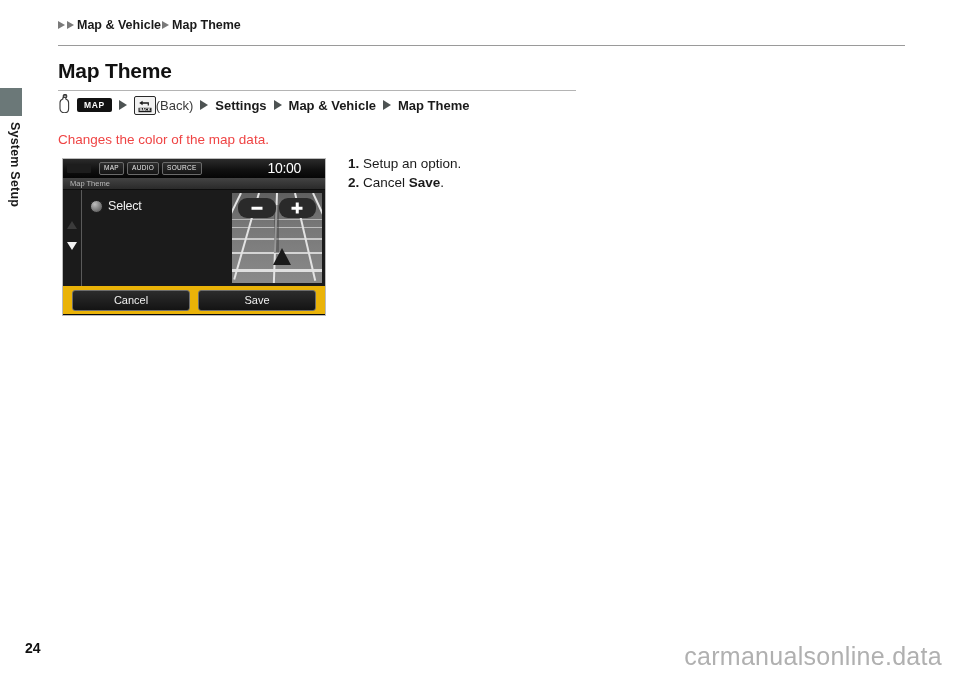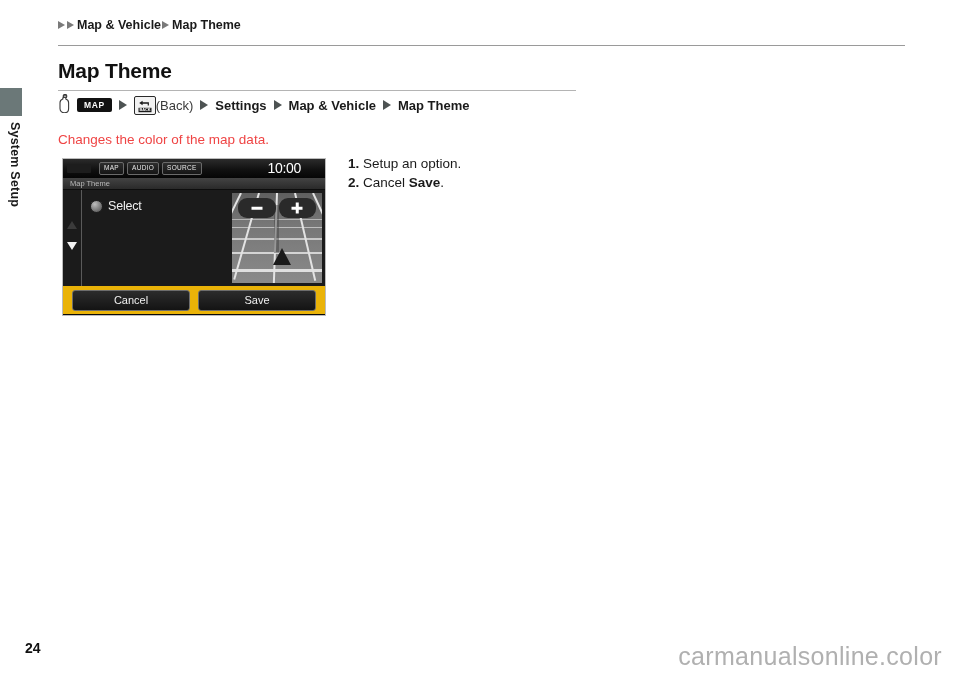--- a/index.html
+++ b/index.html
@@ -509,13 +509,13 @@
     </div>
   </div>
 
   <div class="nav-footer">
     <div class="nav-btn">Cancel</div>
     <div class="nav-btn">Save</div>
   </div>
 </div>
 
 <div class="page-num">24</div>
-<div class="watermark">carmanualsonline.color</div>
+<div class="watermark">carmanualsonline.data</div>
 
 </body></html>

